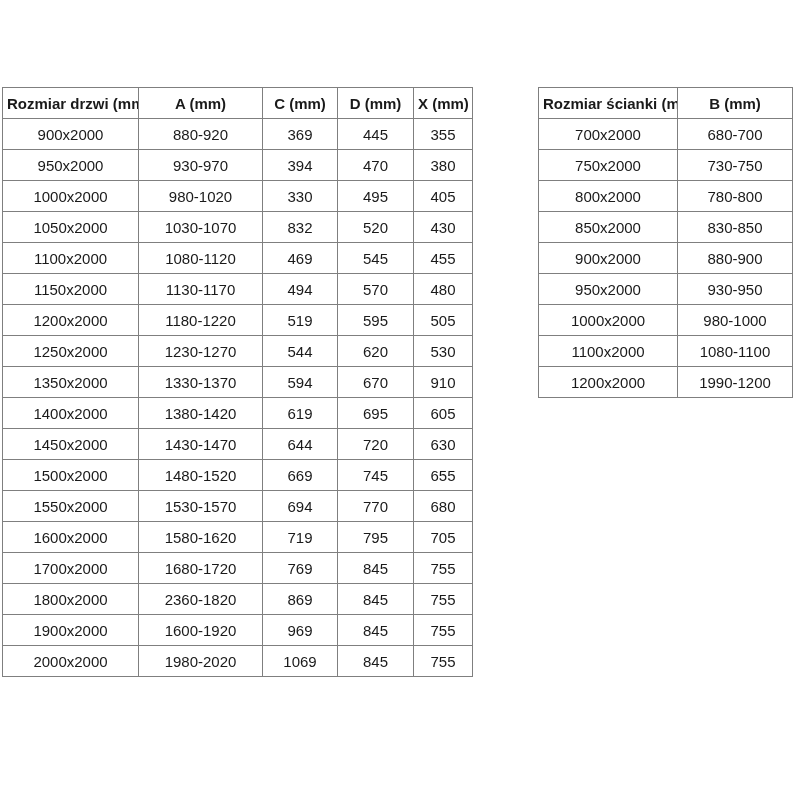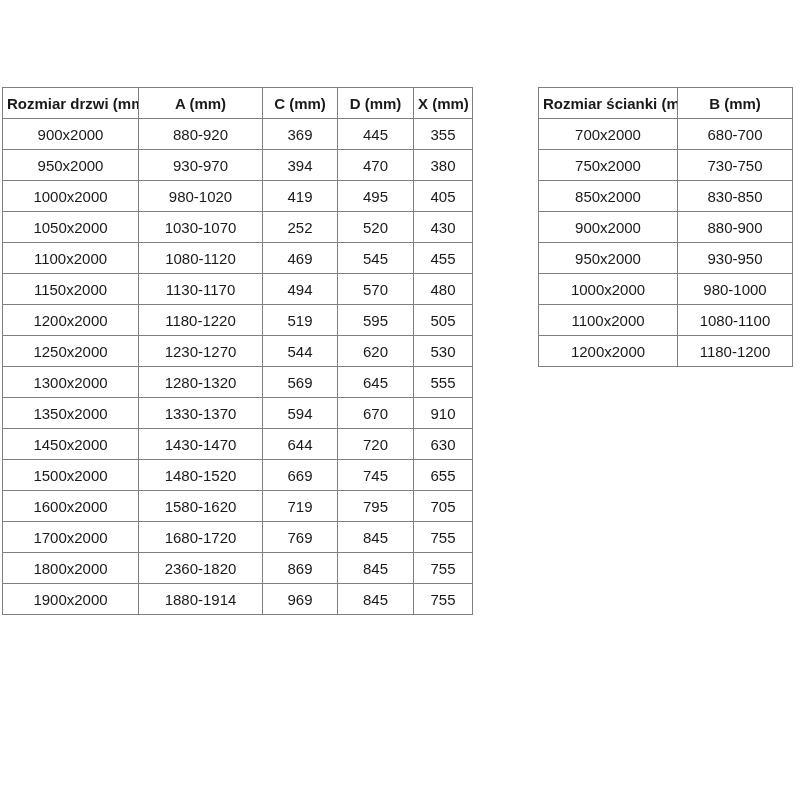--- a/index.html
+++ b/index.html
@@ -73,28 +73,28 @@
         <tr>
           <td>950x2000</td>
           <td>930-970</td>
           <td>394</td>
           <td>470</td>
           <td>380</td>
         </tr>
         <tr>
           <td>1000x2000</td>
           <td>980-1020</td>
-          <td>419</td>
+          <td>330</td>
           <td>495</td>
           <td>405</td>
         </tr>
         <tr>
           <td>1050x2000</td>
           <td>1030-1070</td>
-          <td>252</td>
+          <td>832</td>
           <td>520</td>
           <td>430</td>
         </tr>
         <tr>
           <td>1100x2000</td>
           <td>1080-1120</td>
           <td>469</td>
           <td>545</td>
           <td>455</td>
         </tr>
@@ -113,48 +113,55 @@
           <td>505</td>
         </tr>
         <tr>
           <td>1250x2000</td>
           <td>1230-1270</td>
           <td>544</td>
           <td>620</td>
           <td>530</td>
         </tr>
         <tr>
-          <td>1300x2000</td>
-          <td>1280-1320</td>
-          <td>569</td>
-          <td>645</td>
-          <td>555</td>
-        </tr>
-        <tr>
           <td>1350x2000</td>
           <td>1330-1370</td>
           <td>594</td>
           <td>670</td>
           <td>910</td>
         </tr>
         <tr>
+          <td>1400x2000</td>
+          <td>1380-1420</td>
+          <td>619</td>
+          <td>695</td>
+          <td>605</td>
+        </tr>
+        <tr>
           <td>1450x2000</td>
           <td>1430-1470</td>
           <td>644</td>
           <td>720</td>
           <td>630</td>
         </tr>
         <tr>
           <td>1500x2000</td>
           <td>1480-1520</td>
           <td>669</td>
           <td>745</td>
           <td>655</td>
         </tr>
         <tr>
+          <td>1550x2000</td>
+          <td>1530-1570</td>
+          <td>694</td>
+          <td>770</td>
+          <td>680</td>
+        </tr>
+        <tr>
           <td>1600x2000</td>
           <td>1580-1620</td>
           <td>719</td>
           <td>795</td>
           <td>705</td>
         </tr>
         <tr>
           <td>1700x2000</td>
           <td>1680-1720</td>
           <td>769</td>
@@ -163,22 +170,29 @@
         </tr>
         <tr>
           <td>1800x2000</td>
           <td>2360-1820</td>
           <td>869</td>
           <td>845</td>
           <td>755</td>
         </tr>
         <tr>
           <td>1900x2000</td>
-          <td>1880-1914</td>
+          <td>1600-1920</td>
           <td>969</td>
+          <td>845</td>
+          <td>755</td>
+        </tr>
+        <tr>
+          <td>2000x2000</td>
+          <td>1980-2020</td>
+          <td>1069</td>
           <td>845</td>
           <td>755</td>
         </tr>
       </tbody>
     </table>
 
   <table id="wall-table" class="spec-table">
       <colgroup>
         <col style="width: 139px;">
         <col style="width: 115px;">
@@ -192,20 +206,24 @@
       <tbody>
         <tr>
           <td>700x2000</td>
           <td>680-700</td>
         </tr>
         <tr>
           <td>750x2000</td>
           <td>730-750</td>
         </tr>
         <tr>
+          <td>800x2000</td>
+          <td>780-800</td>
+        </tr>
+        <tr>
           <td>850x2000</td>
           <td>830-850</td>
         </tr>
         <tr>
           <td>900x2000</td>
           <td>880-900</td>
         </tr>
         <tr>
           <td>950x2000</td>
           <td>930-950</td>
@@ -213,18 +231,18 @@
         <tr>
           <td>1000x2000</td>
           <td>980-1000</td>
         </tr>
         <tr>
           <td>1100x2000</td>
           <td>1080-1100</td>
         </tr>
         <tr>
           <td>1200x2000</td>
-          <td>1180-1200</td>
+          <td>1990-1200</td>
         </tr>
       </tbody>
     </table>
 
 </div>
 
 </body></html>

